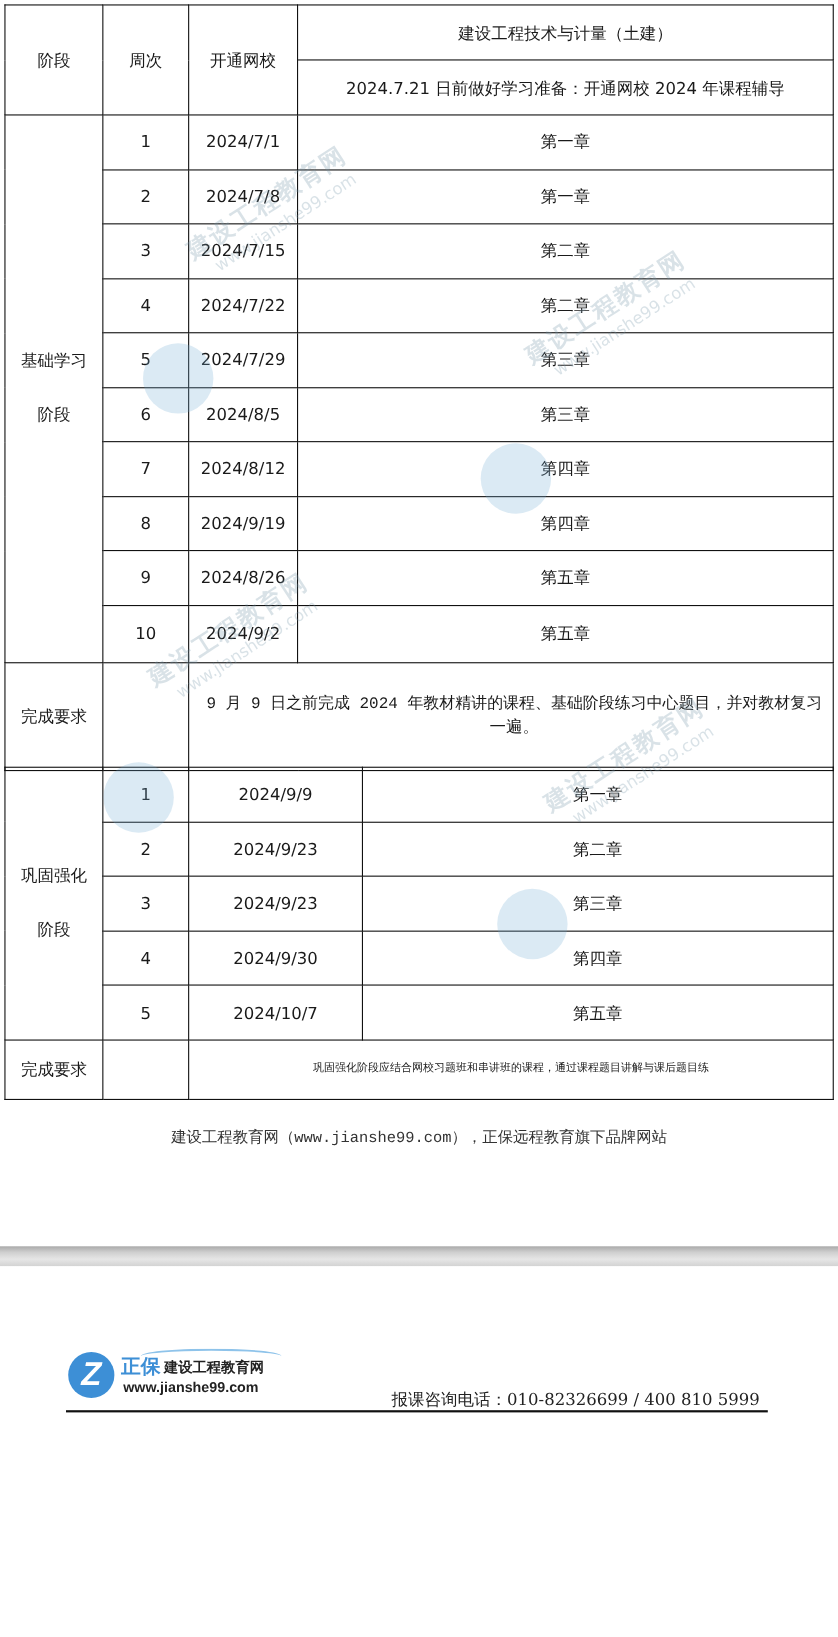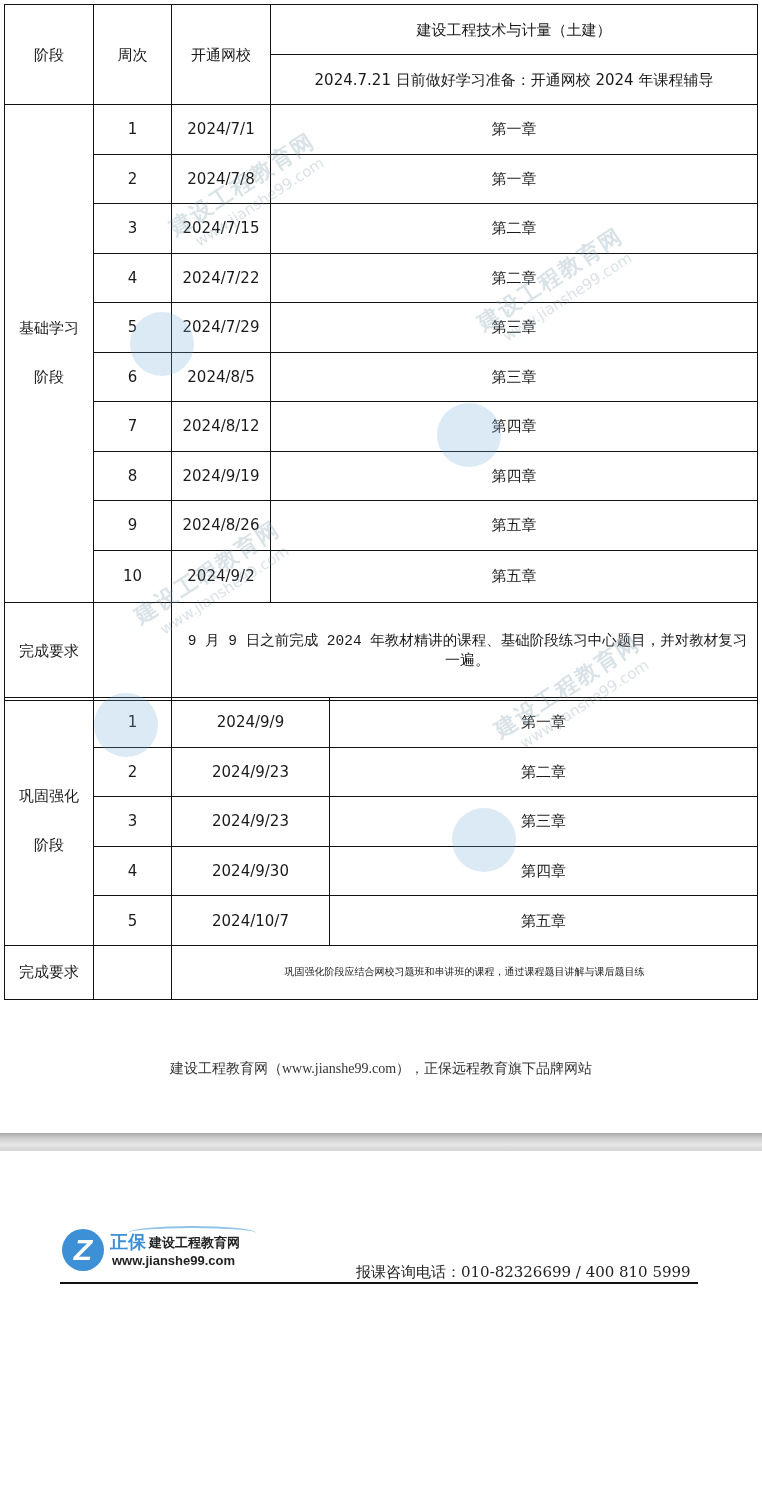--- a/index.html
+++ b/index.html
@@ -8,21 +8,21 @@
 
   .tbl { position: absolute; border-collapse: collapse; table-layout: fixed; }
   .tbl td { border: 1.3px solid #111; text-align: center; vertical-align: middle; font-size: 15px; line-height: 1.2; padding: 0; }
 
   #table1 { left: 4px; top: 4px; width: 753px; }
   #table2 { left: 4px; top: 697px; width: 753px; }
   #table3 { left: 4px; top: 1285px; width: 753px; }
 
   .stage-label { line-height: 49px; }
 
-  .footer-note { position: absolute; left: 0; width: 762px; top: 1060px; text-align: center; font-family: Liberation Serif, serif; font-size: 14px; color: #333; }
+  .footer-note { position: absolute; left: 0; width: 762px; top: 1025px; text-align: center; font-family: Liberation Mono, monospace; font-size: 14px; color: #333; }
 
   .page-gap { position: absolute; left: 0; top: 1133px; width: 762px; height: 18px;
     background: linear-gradient(#a9a9a9, #cfcfcf 30%, #e6e6e6 65%, #d3d3d3); }
 
   .logo { position: absolute; left: 62px; top: 1226px; width: 200px; height: 46px; }
   .logo-circle { position: absolute; left: 0; top: 3px; width: 42px; height: 42px; border-radius: 50%; background: #3d8fd6; }
   .logo-circle span { position: absolute; left: 0; top: 0; width: 42px; height: 42px; color: #fff; font-size: 30px; font-weight: bold; text-align: center; line-height: 42px; font-family: "Liberation Sans", sans-serif; font-style: italic; }
   .logo-arc { position: absolute; left: 66px; top: 0; width: 128px; height: 14px; border-top: 2px solid #8ec3ea; border-radius: 50% 50% 0 0; }
   .logo-zb { position: absolute; left: 48px; top: 4px; font-size: 18px; color: #3d8fd6; font-weight: bold; }
   .logo-name { position: absolute; left: 87px; top: 8px; font-size: 13px; color: #222; font-weight: bold; }

